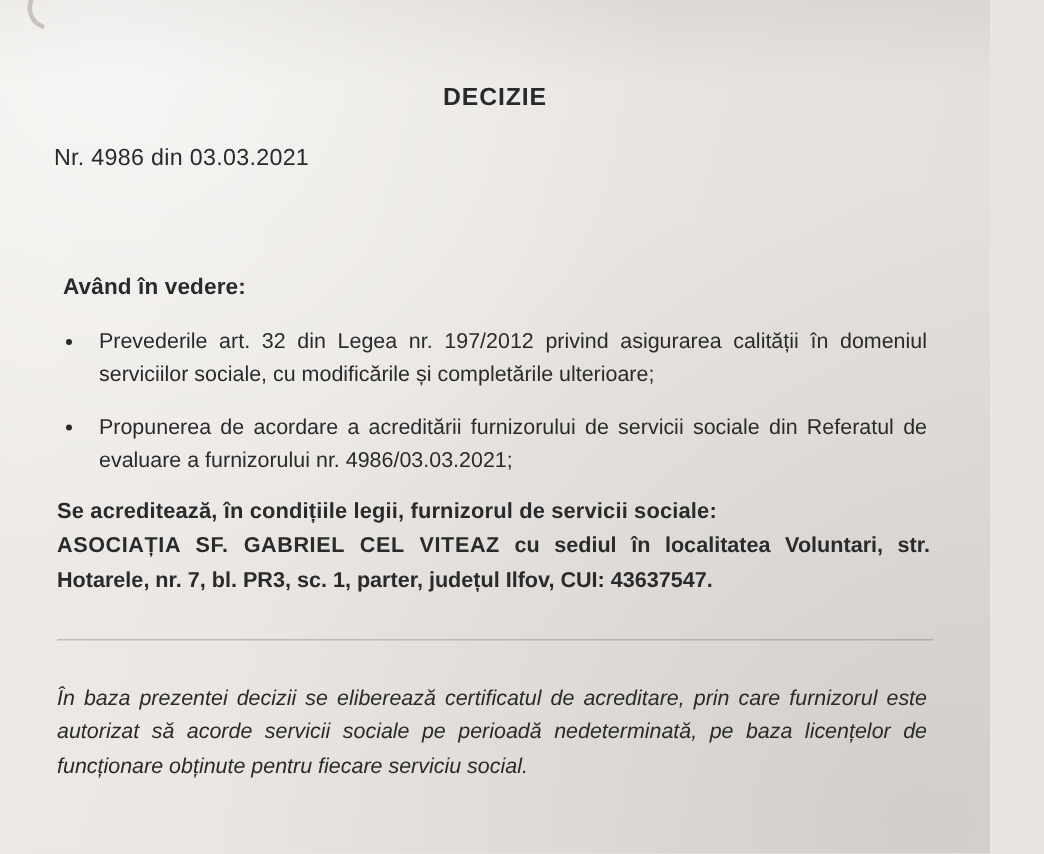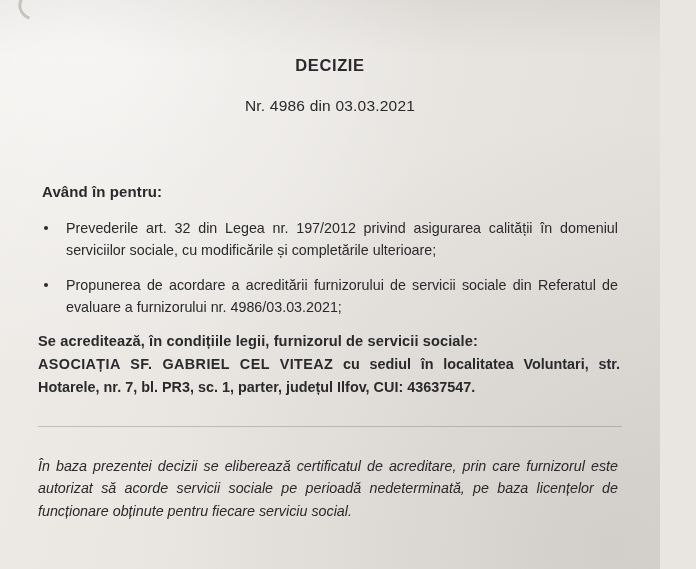--- a/index.html
+++ b/index.html
@@ -57,21 +57,20 @@
 
   .title {
     text-align: center;
     font-weight: bold;
     font-size: 16.5px;
     letter-spacing: 0.6px;
     margin-top: 56px;
   }
 
   .subtitle {
-    text-align: center;
     font-size: 15.5px;
     margin-top: 22px;
     letter-spacing: 0.2px;
   }
 
   .intro {
     font-size: 15px;
     font-weight: bold;
     margin-top: 68px;
     margin-left: 6px;
@@ -142,21 +141,21 @@
 <div class="page">
 
   <div class="corner-mark"></div>
 
   <div class="content">
 
     <div class="title">DECIZIE</div>
 
     <div class="subtitle">Nr. 4986 din 03.03.2021</div>
 
-    <div class="intro">Având în pentru:</div>
+    <div class="intro">Având în vedere:</div>
 
     <ul class="bullets">
       <li class="bullet">
         <span class="dot"></span>
         <span>Prevederile art. 32 din Legea nr. 197/2012 privind asigurarea calității în domeniul serviciilor sociale, cu modificările și completările ulterioare;</span>
       </li>
       <li class="bullet">
         <span class="dot"></span>
         <span>Propunerea de acordare a acreditării furnizorului de servicii sociale din Referatul de evaluare a furnizorului nr. 4986/03.03.2021;</span>
       </li>

